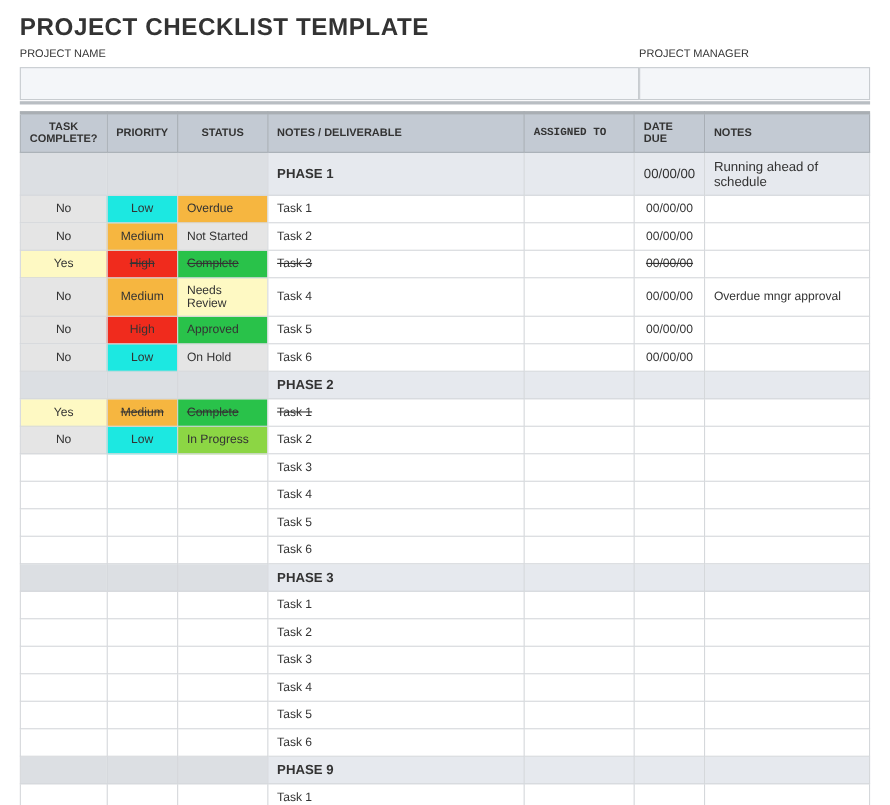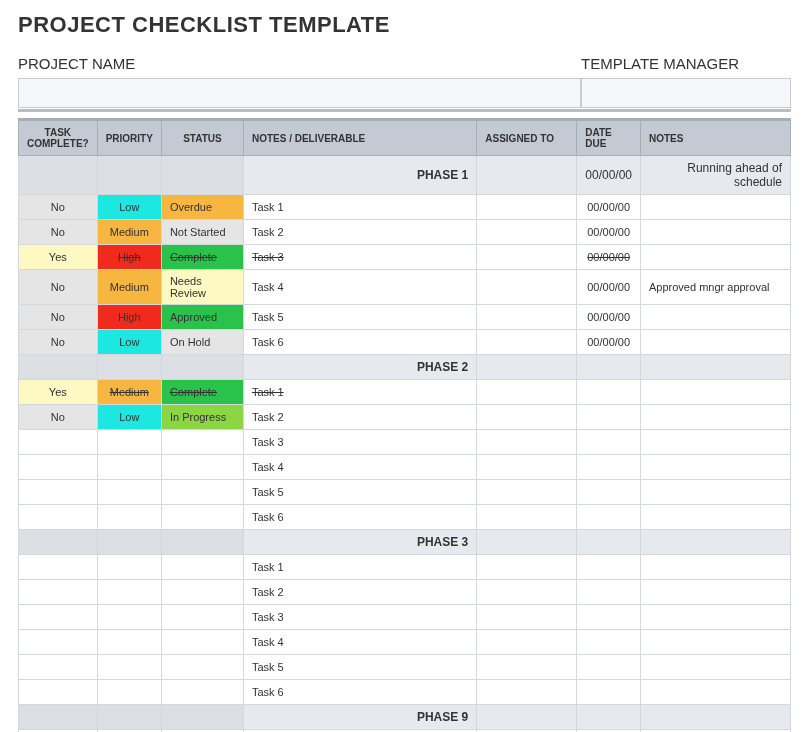--- a/index.html
+++ b/index.html
@@ -7,29 +7,29 @@
   font-family: -apple-system, BlinkMacSystemFont, "Segoe UI", Arial, sans-serif;
   background: #fff;
   padding: 12px 18px;
   width: 809px;
 }
 .title {
   font-size: 22px;
   font-weight: 700;
   letter-spacing: 0.5px;
   color: #333;
-  margin-bottom: 17px;
+  margin-bottom: 6px;
 }
 .header-row {
   display: flex;
   gap: 0;
   margin-bottom: 2px;
 }
 .header-label {
-  font-size: 15px;
+  font-size: 10px;
   font-weight: 400;
   color: #333;
   padding-bottom: 4px;
 }
 .header-left { flex: 1; }
 .header-right { width: 210px; }
 .input-row {
   display: flex;
   gap: 0;
 }
@@ -69,28 +69,27 @@
   height: 25px;
   font-size: 11px;
   color: #333;
   vertical-align: middle;
 }
 td.center { text-align: center; }
 .col-complete { width: 62px; margin-left: 34px; }
 .col-priority { width: 62px; }
 .col-status { width: 82px; }
 .col-task { width: auto; }
-.col-assigned { width: 100px; }
+.col-assigned { width: 100px; font-family: Liberation Mono, monospace; }
 .col-date { width: 62px; }
 .col-notes { width: 150px; }
 tr.phase td {
   background: #e6e9ee;
   font-weight: 700;
   font-size: 12px;
-  text-align: right;
 }
 tr.phase td.phase-grey {
   background: #dcdfe3;
 }
 .grey { background: #e5e5e5; margin-left: 46px; }
 .cyan { background: #1ce8e1; }
 .orange { background: #f6b640; }
 .red { background: #f02b1d; }
 .green { background: #29c24a; }
 .lime { background: #8cd644; }
@@ -100,21 +99,21 @@
 </head>
 <body>
 
 <div class="title">PROJECT CHECKLIST TEMPLATE</div>
 
 <div class="header-row">
   <div class="header-left">
       <div class="header-label">PROJECT NAME</div>
     </div>
   <div class="header-right">
-      <div class="header-label">TEMPLATE MANAGER</div>
+      <div class="header-label">PROJECT MANAGER</div>
     </div>
 </div>
 <div class="input-row">
   <div class="input-box input-left"></div>
   <div class="input-box input-right"></div>
 </div>
 <div class="divider-bar"></div>
 
 <table>
 <thead>
@@ -170,21 +169,21 @@
   <td></td>
 </tr>
 
 <tr>
   <td class="grey center">No</td>
   <td class="orange center">Medium</td>
   <td class="teal">Needs Review</td>
   <td>Task 4</td>
   <td></td>
   <td class="center">00/00/00</td>
-  <td>Approved mngr approval</td>
+  <td>Overdue mngr approval</td>
 </tr>
 
 <tr>
   <td class="grey center">No</td>
   <td class="red center">High</td>
   <td class="green">Approved</td>
   <td>Task 5</td>
   <td></td>
   <td class="center">00/00/00</td>
   <td></td>

